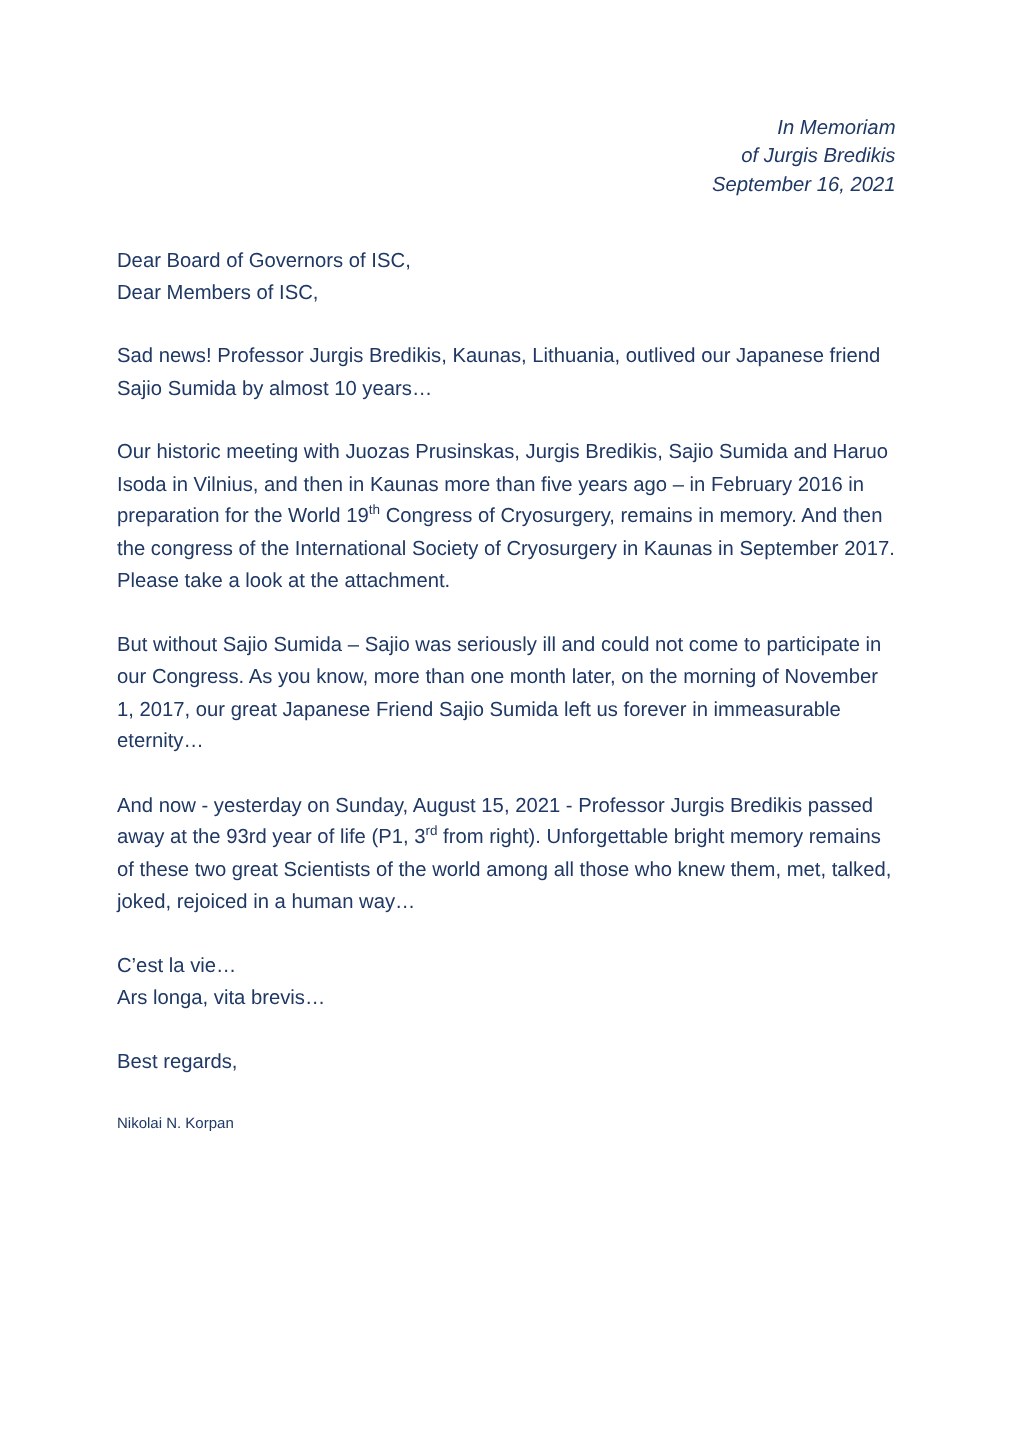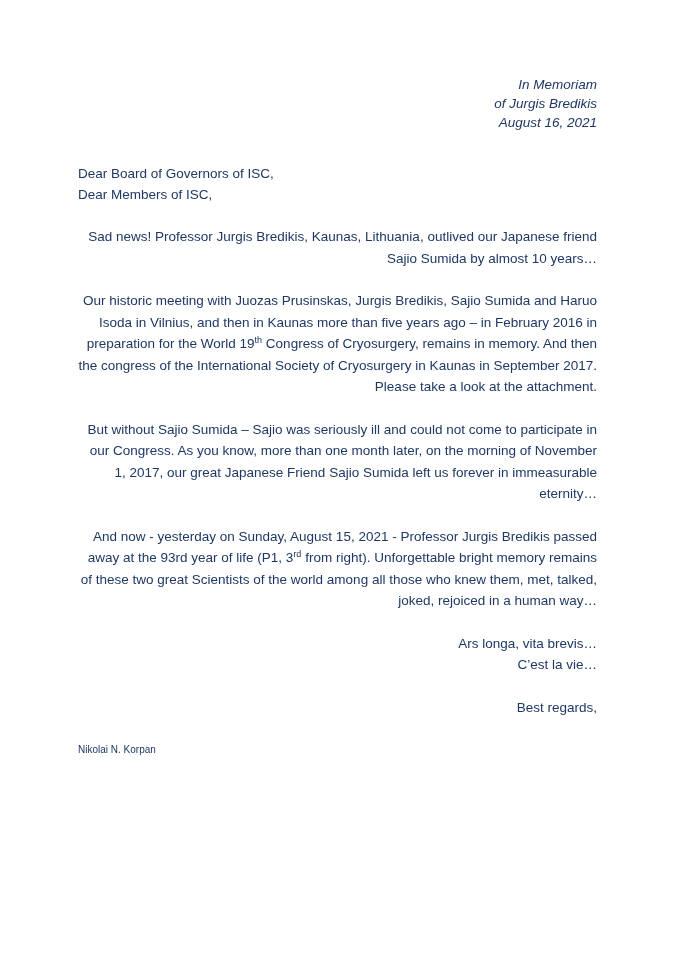--- a/index.html
+++ b/index.html
@@ -41,21 +41,21 @@
     line-height: 21px;
   }
   .salutation div {
     white-space: pre;
   }
   p.para {
     font-size: 13.5px;
     line-height: 21.5px;
     margin: 0;
     padding: 0;
-    text-align: right;
+    text-align: left;
     color: #1F3864;
   }
   .gap {
     height: 21px;
   }
   sup {
     font-size: 9px;
     vertical-align: super;
     line-height: 0;
   }
@@ -68,21 +68,21 @@
   }
 </style>
 </head>
 <body>
 
 <div class="page">
 
   <div class="header-block">
     <div>In Memoriam</div>
     <div>of Jurgis Bredikis</div>
-    <div>August 16, 2021</div>
+    <div>September 16, 2021</div>
   </div>
 
   <div class="salutation">
     <div>Dear Board of Governors of ISC,</div>
     <div>Dear Members of ISC,</div>
   </div>
 
   <div class="gap"></div>
 
   <p class="para">Sad news! Professor Jurgis Bredikis, Kaunas, Lithuania, outlived our Japanese friend Sajio Sumida by almost 10 years…</p>
@@ -94,22 +94,22 @@
   <div class="gap"></div>
 
   <p class="para">But without Sajio Sumida – Sajio was seriously ill and could not come to participate in our Congress. As you know, more than one month later, on the morning of November 1, 2017, our great Japanese Friend Sajio Sumida left us forever in immeasurable eternity…</p>
 
   <div class="gap"></div>
 
   <p class="para"><span>And now - yesterday on Sunday, August 15, 2021 - Professor Jurgis Bredikis passed away at the 93rd year of life (P1, 3</span><sup>rd</sup><span> from right). Unforgettable bright memory remains of these two great Scientists of the world among all those who knew them, met, talked, joked, rejoiced in a human way…</span></p>
 
   <div class="gap"></div>
 
+  <p class="para">C’est la vie…</p>
   <p class="para">Ars longa, vita brevis…</p>
-  <p class="para">C’est la vie…</p>
 
   <div class="gap"></div>
 
   <p class="para">Best regards,</p>
 
   <div class="gap"></div>
 
   <div class="sig">
     <div>Nikolai N. Korpan</div>
   </div>

